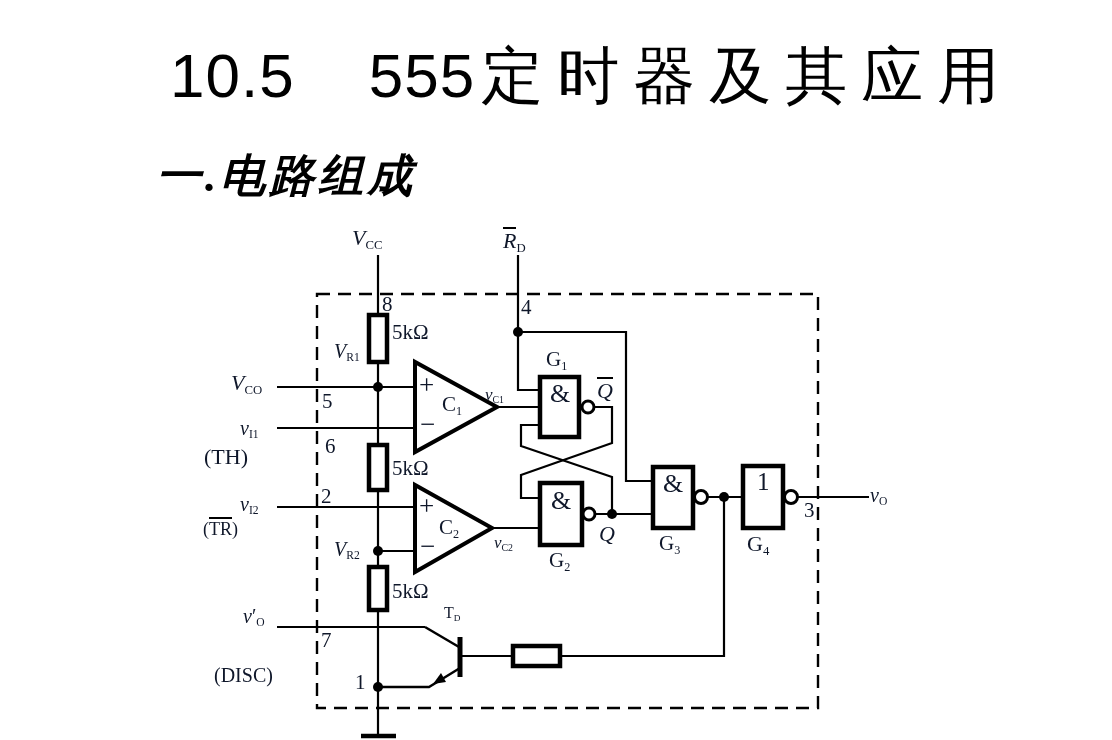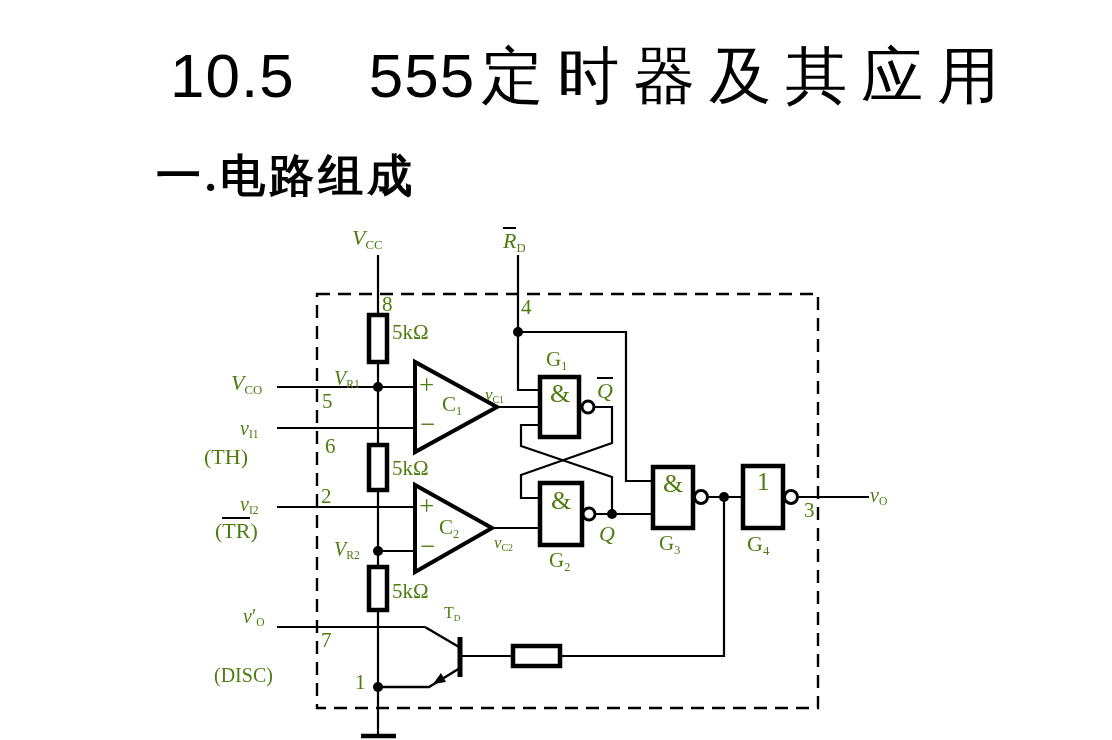--- a/index.html
+++ b/index.html
@@ -2,30 +2,30 @@
 <html><head>
 <meta charset="utf-8">
 <style>
   html,body{margin:0;padding:0;}
   body{
     width:1112px;height:740px;background:#ffffff;position:relative;overflow:hidden;
     font-family:"Liberation Serif",serif;color:#000;
   }
   .stage{position:absolute;left:0;top:0;width:1112px;height:740px;}
   svg{position:absolute;left:0;top:0;}
-  .lbl{position:absolute;font-family:"Liberation Serif",serif;color:#4d7c0f;white-space:nowrap;line-height:1;font-size:20px;}
+  .lbl{position:absolute;font-family:"Liberation Serif",serif;color:#0f172a;white-space:nowrap;line-height:1;font-size:20px;}
   .it{font-style:italic;}
   .lbl sub{font-size:0.58em;font-style:normal;vertical-align:-0.30em;letter-spacing:0;}
   .ovl{display:inline-block;border-top:2.2px solid #000;line-height:1.02;padding-top:1px;}
   .title{position:absolute;left:170px;top:34px;white-space:nowrap;}
   .t-num{font-family:"Liberation Sans",sans-serif;font-size:62px;letter-spacing:1px;}
   .t-gap{margin-left:74px;}
   .t-cn{font-family:"Liberation Serif",serif;font-size:62px;letter-spacing:14px;margin-left:6px;}
   .subtitle{position:absolute;left:156px;top:146px;font-size:45px;font-weight:bold;
-    font-family:"Liberation Serif",serif;letter-spacing:4px;}
+    font-family:"Liberation Serif",serif;letter-spacing:4px;font-style:italic;}
 </style>
 </head>
 <body>
 
 <div class="stage">
 
   <svg width="1112" height="740" viewBox="0 0 1112 740">
 
     <rect x="317" y="294" width="501" height="414" fill="none" stroke="#000" stroke-width="2.4" stroke-dasharray="13 8"></rect>
 
@@ -116,21 +116,21 @@
   <div class="lbl" style="left:503px;top:227px;font-size:22px">
     <span class="it ovl">R</span><sub>D</sub>
   </div>
   <div class="lbl" style="left:382px;top:294px;font-size:21px">8</div>
   <div class="lbl" style="left:521px;top:297px;font-size:21px">4</div>
 
   <div class="lbl" style="left:392px;top:322px;font-size:21px">5kΩ</div>
   <div class="lbl" style="left:392px;top:458px;font-size:21px">5kΩ</div>
   <div class="lbl" style="left:392px;top:581px;font-size:21px">5kΩ</div>
 
-  <div class="lbl" style="left:334px;top:368px">
+  <div class="lbl" style="left:334px;top:341px">
     <span class="it">V</span><sub>R1</sub>
   </div>
   <div class="lbl" style="left:334px;top:539px">
     <span class="it">V</span><sub>R2</sub>
   </div>
 
   <div class="lbl" style="left:231px;top:372px;font-size:22px">
     <span class="it">V</span><sub>CO</sub>
   </div>
   <div class="lbl" style="left:322px;top:391px;font-size:21px">5</div>
@@ -138,21 +138,21 @@
   <div class="lbl" style="left:240px;top:418px">
     <span class="it">v</span><sub>I1</sub>
   </div>
   <div class="lbl" style="left:325px;top:436px;font-size:21px">6</div>
   <div class="lbl" style="left:204px;top:446px;font-size:22px">(TH)</div>
 
   <div class="lbl" style="left:321px;top:486px;font-size:21px">2</div>
   <div class="lbl" style="left:240px;top:494px">
     <span class="it">v</span><sub>I2</sub>
   </div>
-  <div class="lbl" style="left:215px;top:517px;font-size:22px">
+  <div class="lbl" style="left:203px;top:517px;font-size:18px">
     <span>(</span><span class="ovl">TR</span><span>)</span>
   </div>
 
   <div class="lbl" style="left:243px;top:606px">
     <span class="it">v</span><span>′</span><sub>O</sub>
   </div>
   <div class="lbl" style="left:321px;top:630px;font-size:21px">7</div>
   <div class="lbl" style="left:214px;top:665px">(DISC)</div>
   <div class="lbl" style="left:355px;top:672px;font-size:21px">1</div>
 

